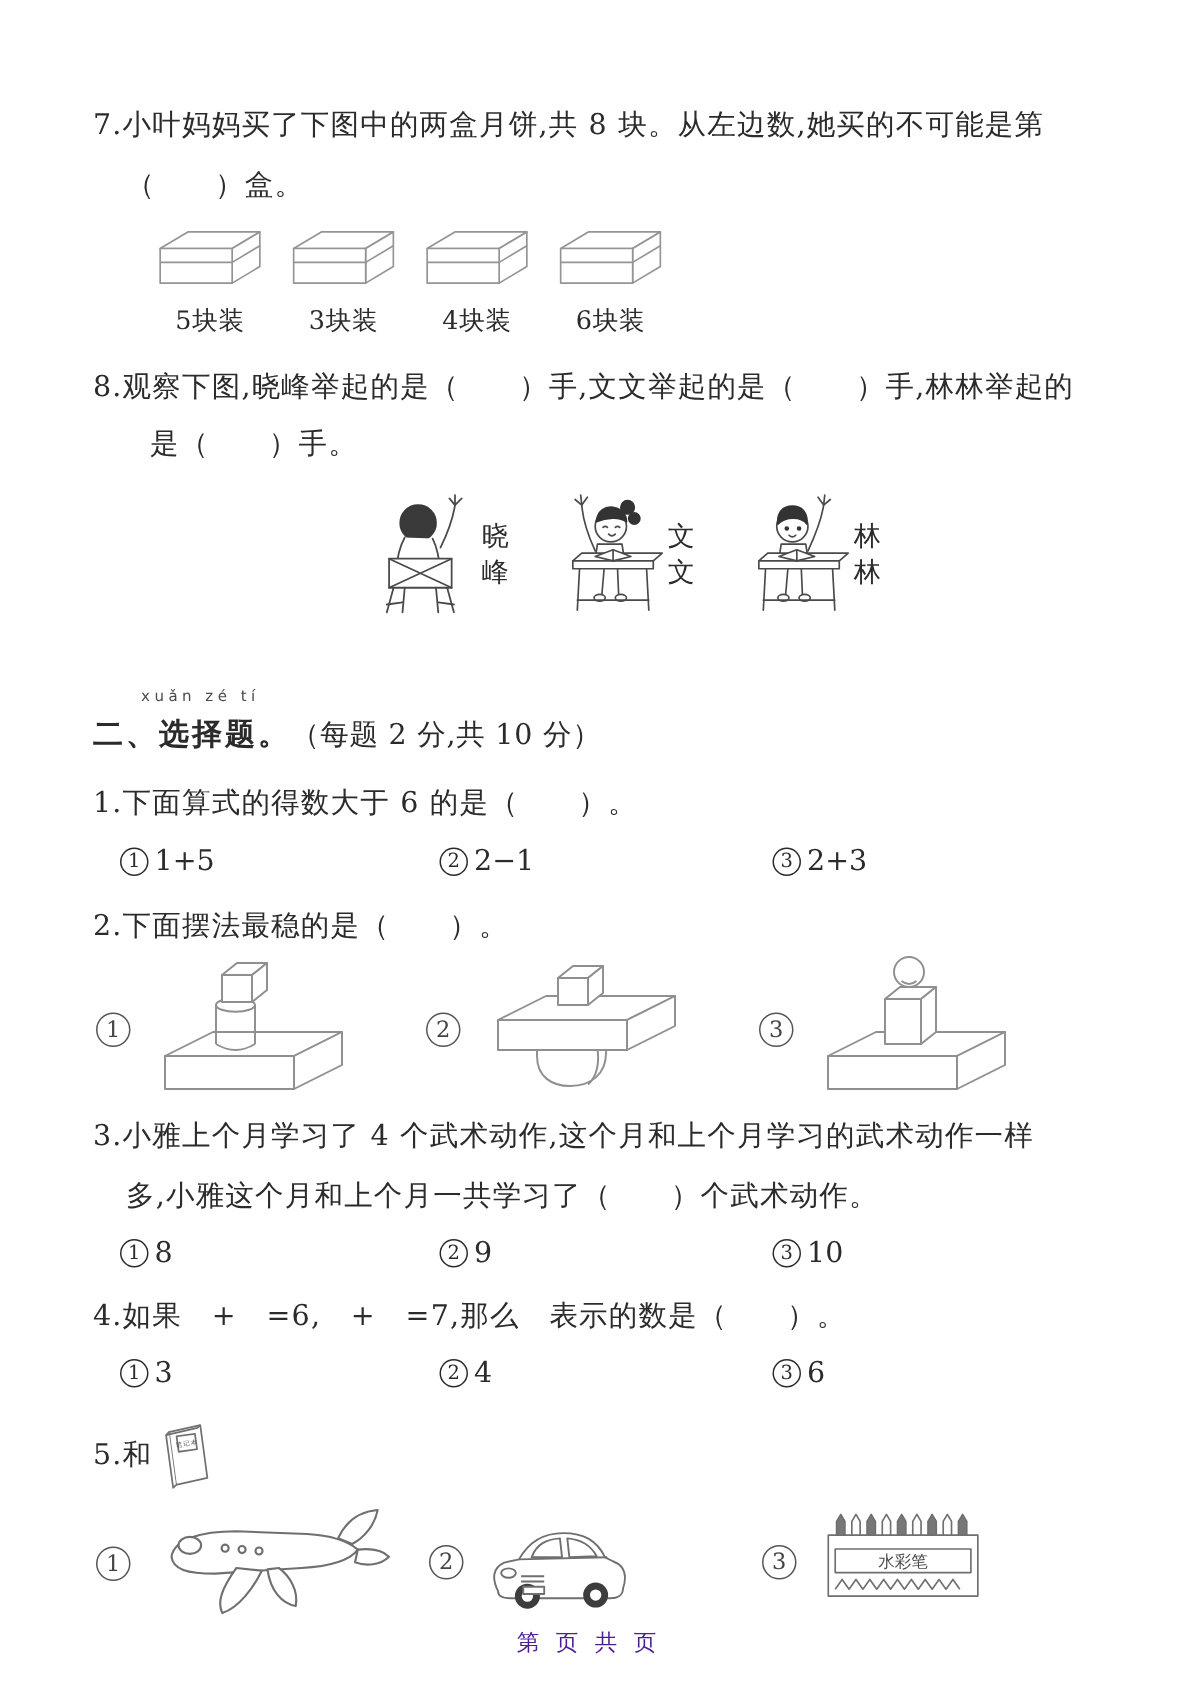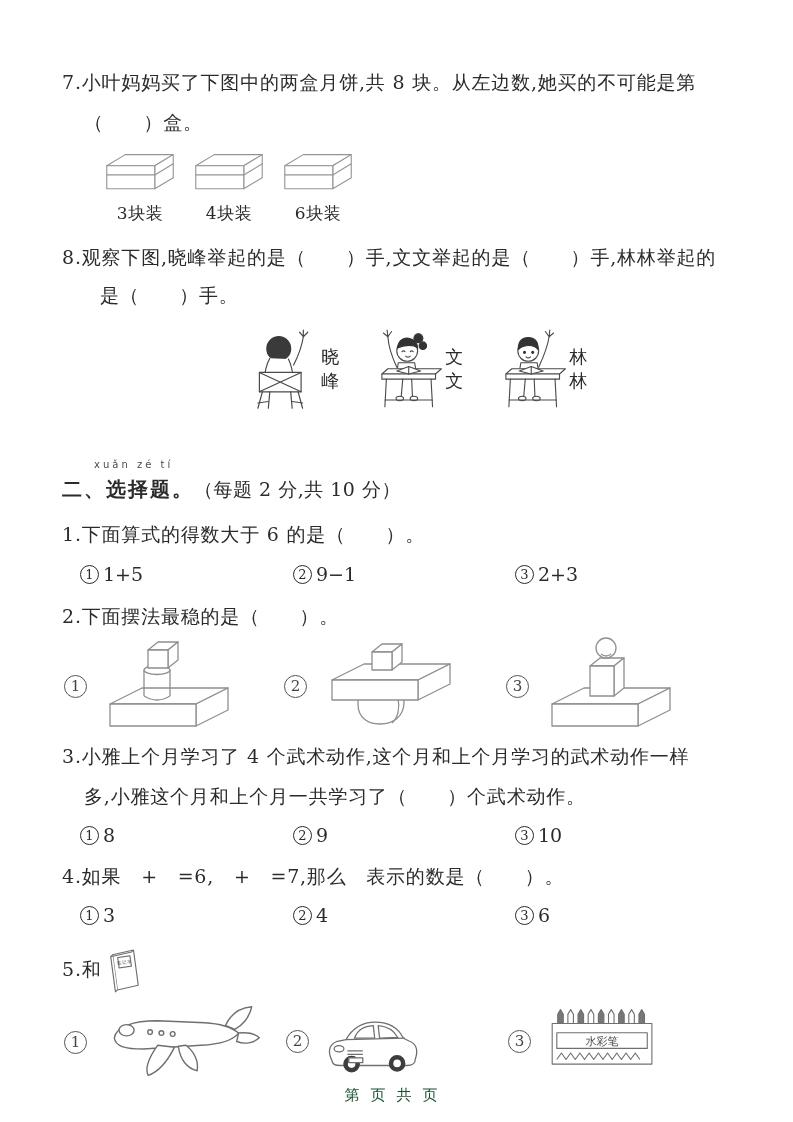--- a/index.html
+++ b/index.html
@@ -41,32 +41,44 @@
   .box-item { width:86px; display:flex; flex-direction:column; align-items:center; }
   .box-item .box-label { font-size:17px; letter-spacing:0.5px; margin-top:4px; white-space:nowrap; }
   .children-row { position:absolute; display:flex; gap:16px; }
   .child-item { width:108px; display:flex; flex-direction:row; align-items:center; }
   .child-item .child-label { font-size:18px; letter-spacing:2px; margin-top:2px; }
   .fig { position:absolute; display:inline-flex; align-items:center; gap:5px; }
   .q5line { position:absolute; display:inline-flex; align-items:center; font-size:19px; letter-spacing:0.8px; white-space:nowrap; }
   .footer {
     position:absolute; left:0; width:100%; text-align:center;
     font-family:"DejaVu Sans", sans-serif;
-    font-size:15px; letter-spacing:11px; color:#14532d;
+    font-size:15px; letter-spacing:11px; color:#4c1d95;
   }
   svg { display:block; }
 </style>
 </head>
 <body>
 
 <div class="line" style="top:70px; left:62px;">7.小叶妈妈买了下图中的两盒月饼,共 8 块。从左边数,她买的不可能是第</div>
 <div class="line" style="top:110px; left:84px;">（　　）盒。</div>
 
 <div class="boxes-row" style="top:150px; left:97px;">
 
+  <div class="box-item">
+    <svg width="80" height="48" viewBox="0 0 86 52">
+        <g fill="#fff" stroke="#949494" stroke-width="1.2" stroke-linejoin="round">
+          <polygon points="7,17 27,5 79,5 59,17"></polygon>
+          <polygon points="59,17 79,5 79,30 59,42"></polygon>
+          <polygon points="7,17 59,17 59,42 7,42"></polygon>
+          <line x1="7" y1="27" x2="59" y2="27"></line>
+          <line x1="59" y1="27" x2="79" y2="15"></line>
+        </g>
+      </svg>
+    <div class="box-label">5块装</div>
+  </div>
   <div class="box-item">
     <svg width="80" height="48" viewBox="0 0 86 52">
         <g fill="#fff" stroke="#949494" stroke-width="1.2" stroke-linejoin="round">
           <polygon points="7,17 27,5 79,5 59,17"></polygon>
           <polygon points="59,17 79,5 79,30 59,42"></polygon>
           <polygon points="7,17 59,17 59,42 7,42"></polygon>
           <line x1="7" y1="27" x2="59" y2="27"></line>
           <line x1="59" y1="27" x2="79" y2="15"></line>
         </g>
       </svg>
@@ -173,21 +185,21 @@
 </div>
 
 <div class="line" style="top:522px; left:62px;">1.下面算式的得数大于 6 的是（　　）。</div>
 <div class="opt-row" style="top:563px;">
   <span class="opt" style="left:80px;">
       <span class="cnum">1</span>
       <span>1+5</span>
     </span>
   <span class="opt" style="left:293px;">
       <span class="cnum">2</span>
-      <span>9−1</span>
+      <span>2−1</span>
     </span>
   <span class="opt" style="left:515px;">
       <span class="cnum">3</span>
       <span>2+3</span>
     </span>
 </div>
 
 <div class="line" style="top:604px; left:62px;">2.下面摆法最稳的是（　　）。</div>
 
 <div class="fig" style="top:636px; left:64px;">

